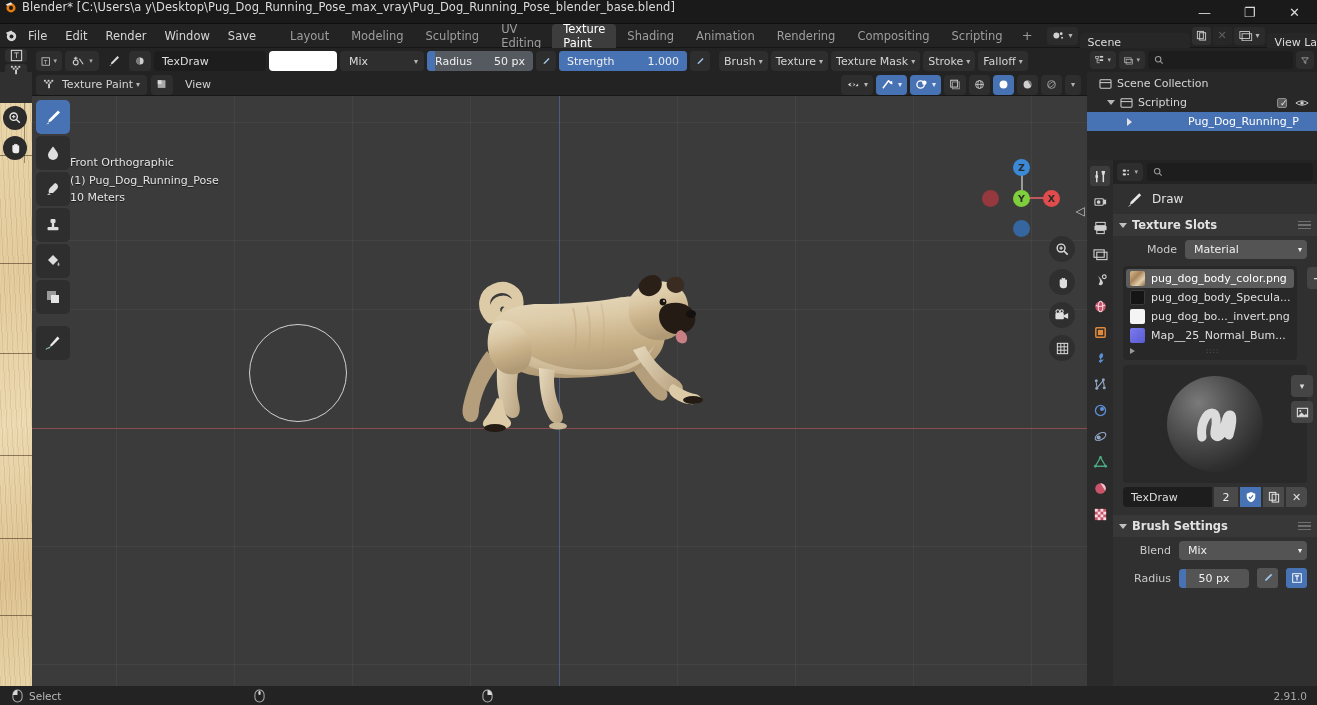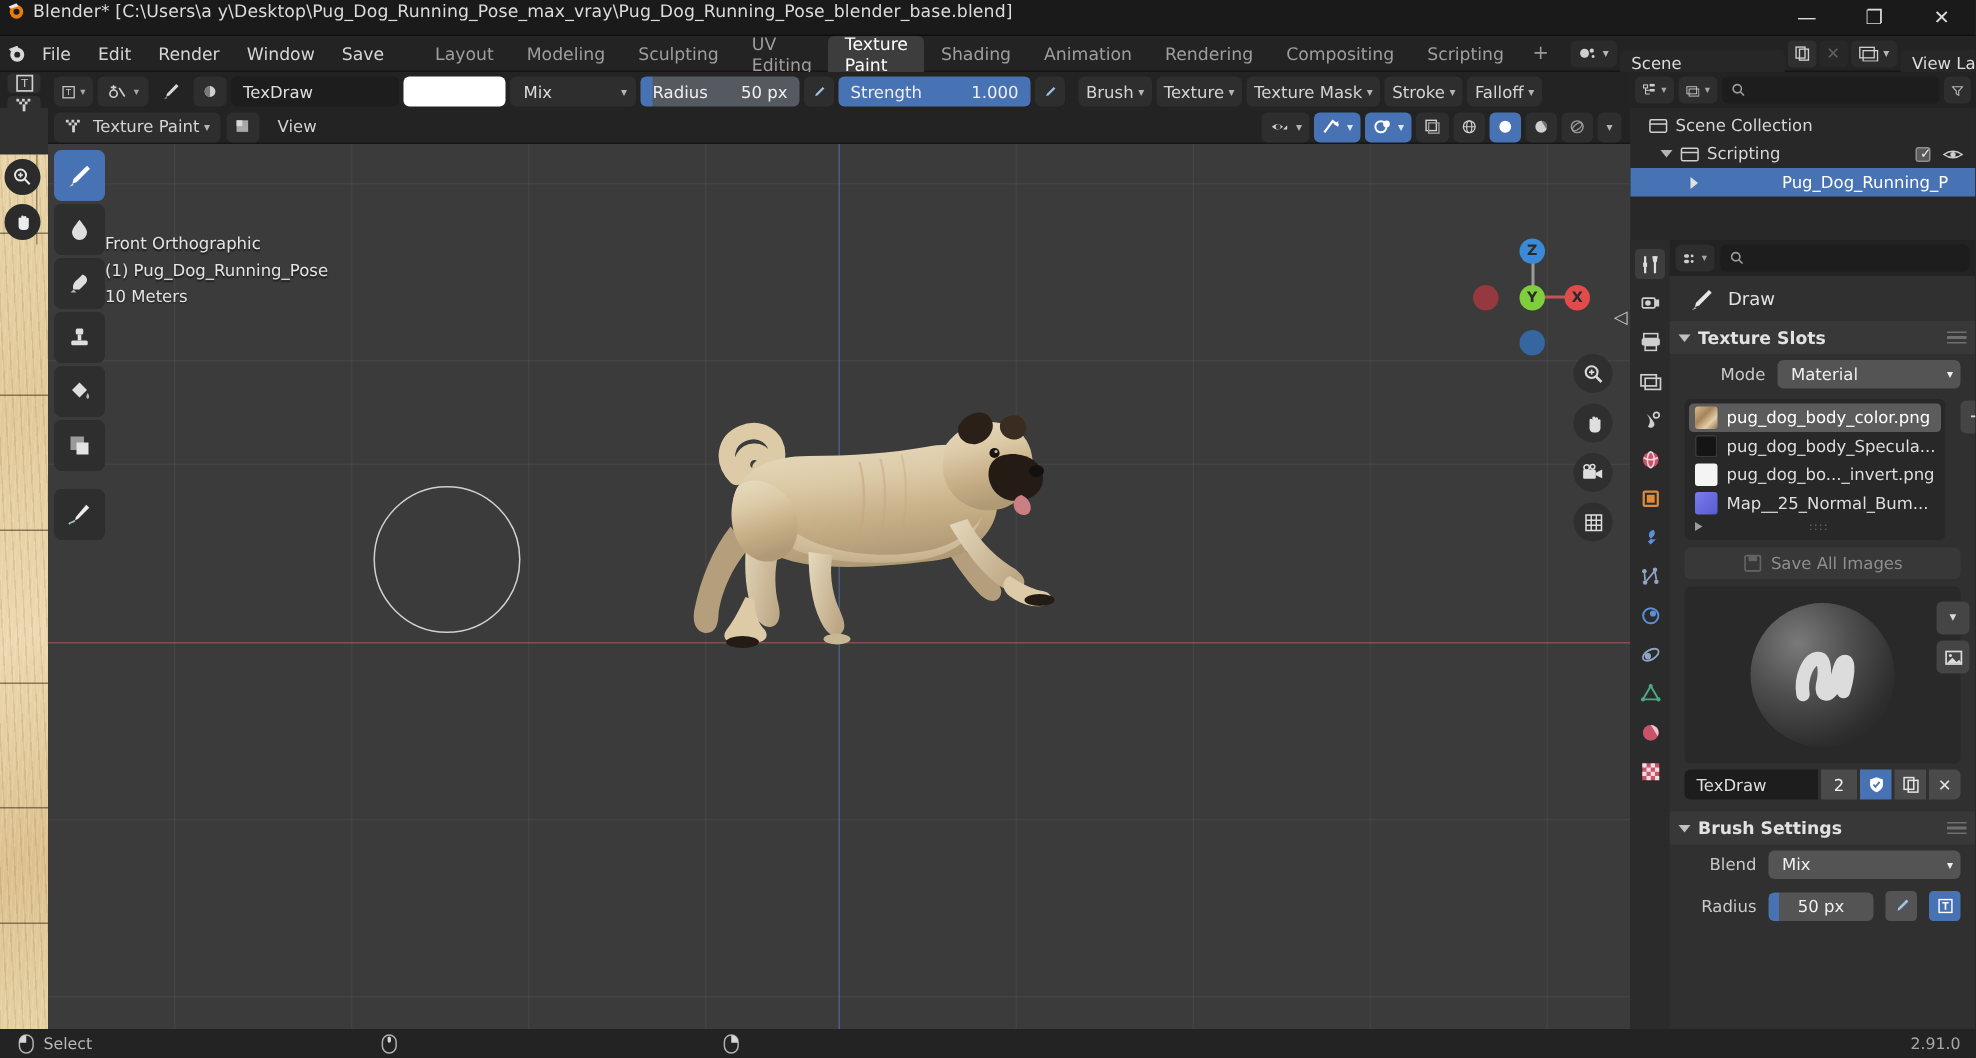--- a/index.html
+++ b/index.html
@@ -952,27 +952,20 @@
             <div style="display:flex;align-items:center;height:12px;padding:0 4px;">
               <span style="width:0;height:0;border-top:3.5px solid transparent;border-bottom:3.5px solid transparent;border-left:5px solid #9a9a9a;"></span>
               <span style="margin:0 auto;color:#6e6e6e;font-size:7px;letter-spacing:1px;">::::</span>
             </div>
           </div>
           <div style="width:34px; padding-top:4px; display:flex; justify-content:center;">
             <span class="side-btn" style="position:static;font-size:14px;color:#d8d8d8;">+</span>
           </div>
         </div>
 
-        <div class="wide-btn">
-          <svg width="13" height="13" viewBox="0 0 14 14" style="opacity:.5;">
-            <rect x="1.5" y="1.5" width="11" height="11" rx="1" fill="none" stroke="#8e8e8e" stroke-width="1.2"></rect>
-            <rect x="4" y="1.5" width="6" height="4" fill="#8e8e8e"></rect>
-          </svg>
-          <span>Save All Images</span>
-        </div>
 
 
         <div style="position:relative;">
           <div class="brush-preview">
             <div class="brush-sphere">
               <svg width="62" height="62" viewBox="0 0 62 62">
                 <path d="M18 44 C16 32 22 20 28 20 C33 20 33 30 31 38 C30 44 34 46 38 40 C42 33 42 22 46 22 C49 22 48 32 45 42" stroke="#dcdcdc" stroke-width="9" fill="none" stroke-linecap="round" stroke-linejoin="round"></path>
               </svg>
             </div>
           </div>

